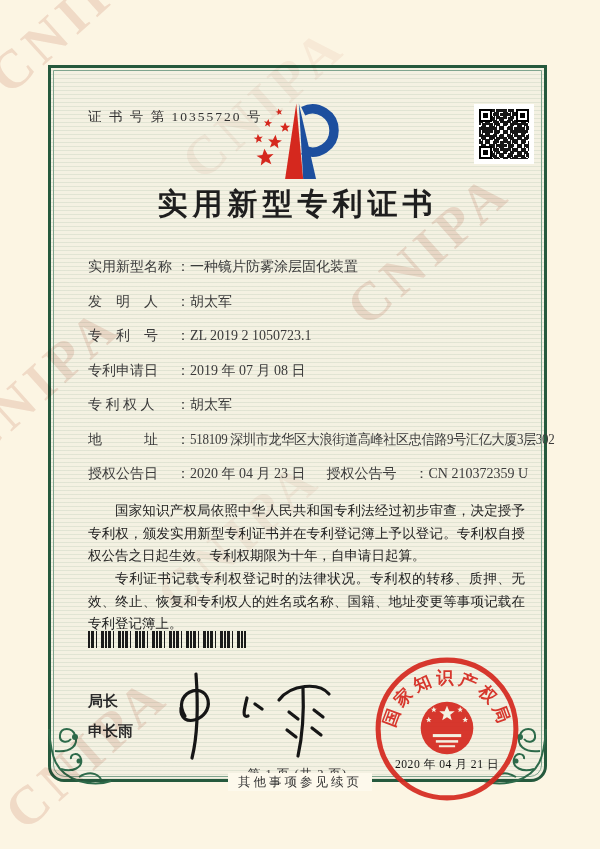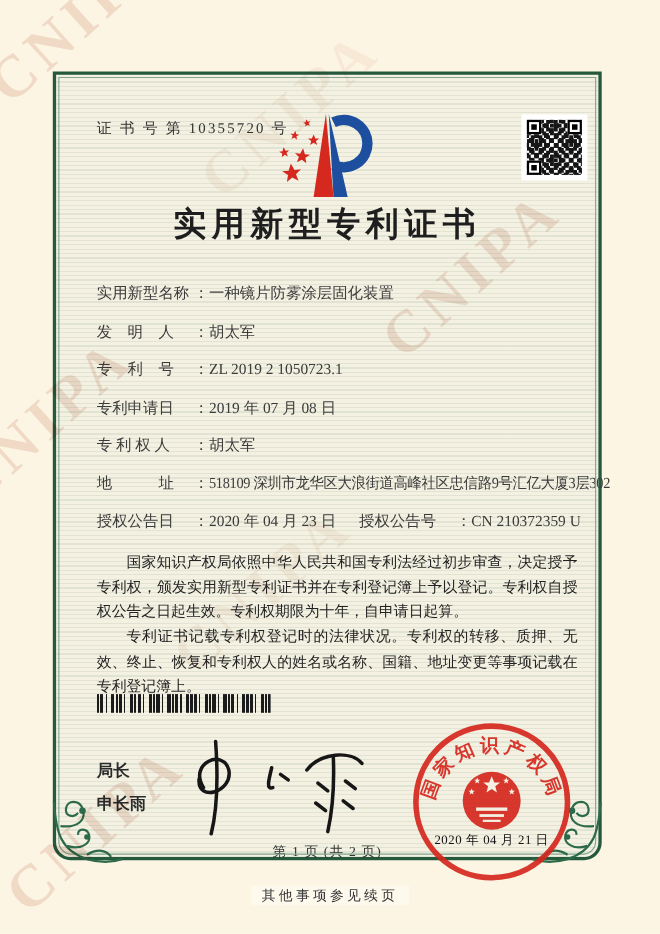--- a/index.html
+++ b/index.html
@@ -80,21 +80,21 @@
       #1b1b1b 8px 9px, transparent 9px 13px,
       #1b1b1b 13px 16px, transparent 16px 17px);
   }
   
   .director{position:absolute;left:37px;top:618px;font-size:15px;font-weight:bold;color:#2b2b2b;line-height:2;}
   .signature{position:absolute;left:100px;top:596px;z-index:2;}
   .seal{position:absolute;left:320px;top:585px;z-index:4;}
   .page-num{position:absolute;left:0;right:0;top:698px;text-align:center;font-size:12.5px;color:#333;letter-spacing:1px;}
   
   .footer-note{
-    position:absolute;left:0;right:0;top:806px;text-align:center;z-index:2;
+    position:absolute;left:0;right:0;top:774px;text-align:center;z-index:2;
     font-size:12.5px;letter-spacing:3px;color:#333;
   }
   .footer-note span{background:#fdf9ec;padding:2px 10px;}
 </style>
 </head>
 <body>
 
 <div class="wm-layer">
   <div class="wm" style="left:-28px;top:-14px;">CNIPA</div>
   <div class="wm faint" style="left:165px;top:72px;">CNIPA</div>

